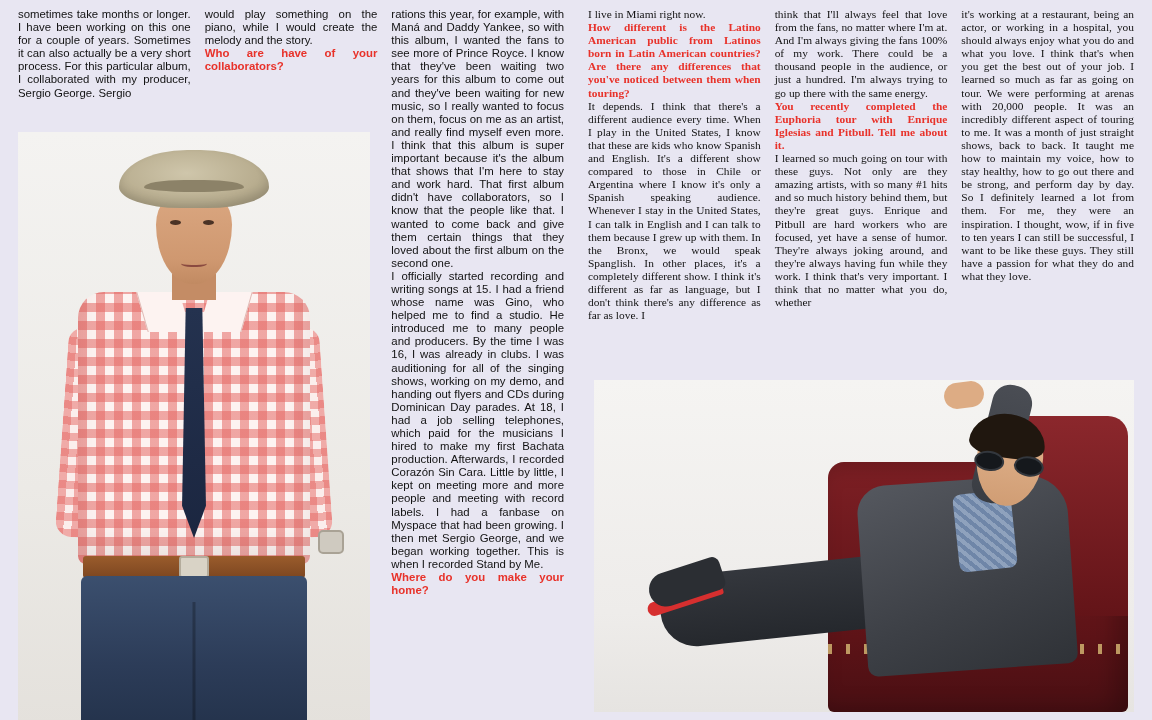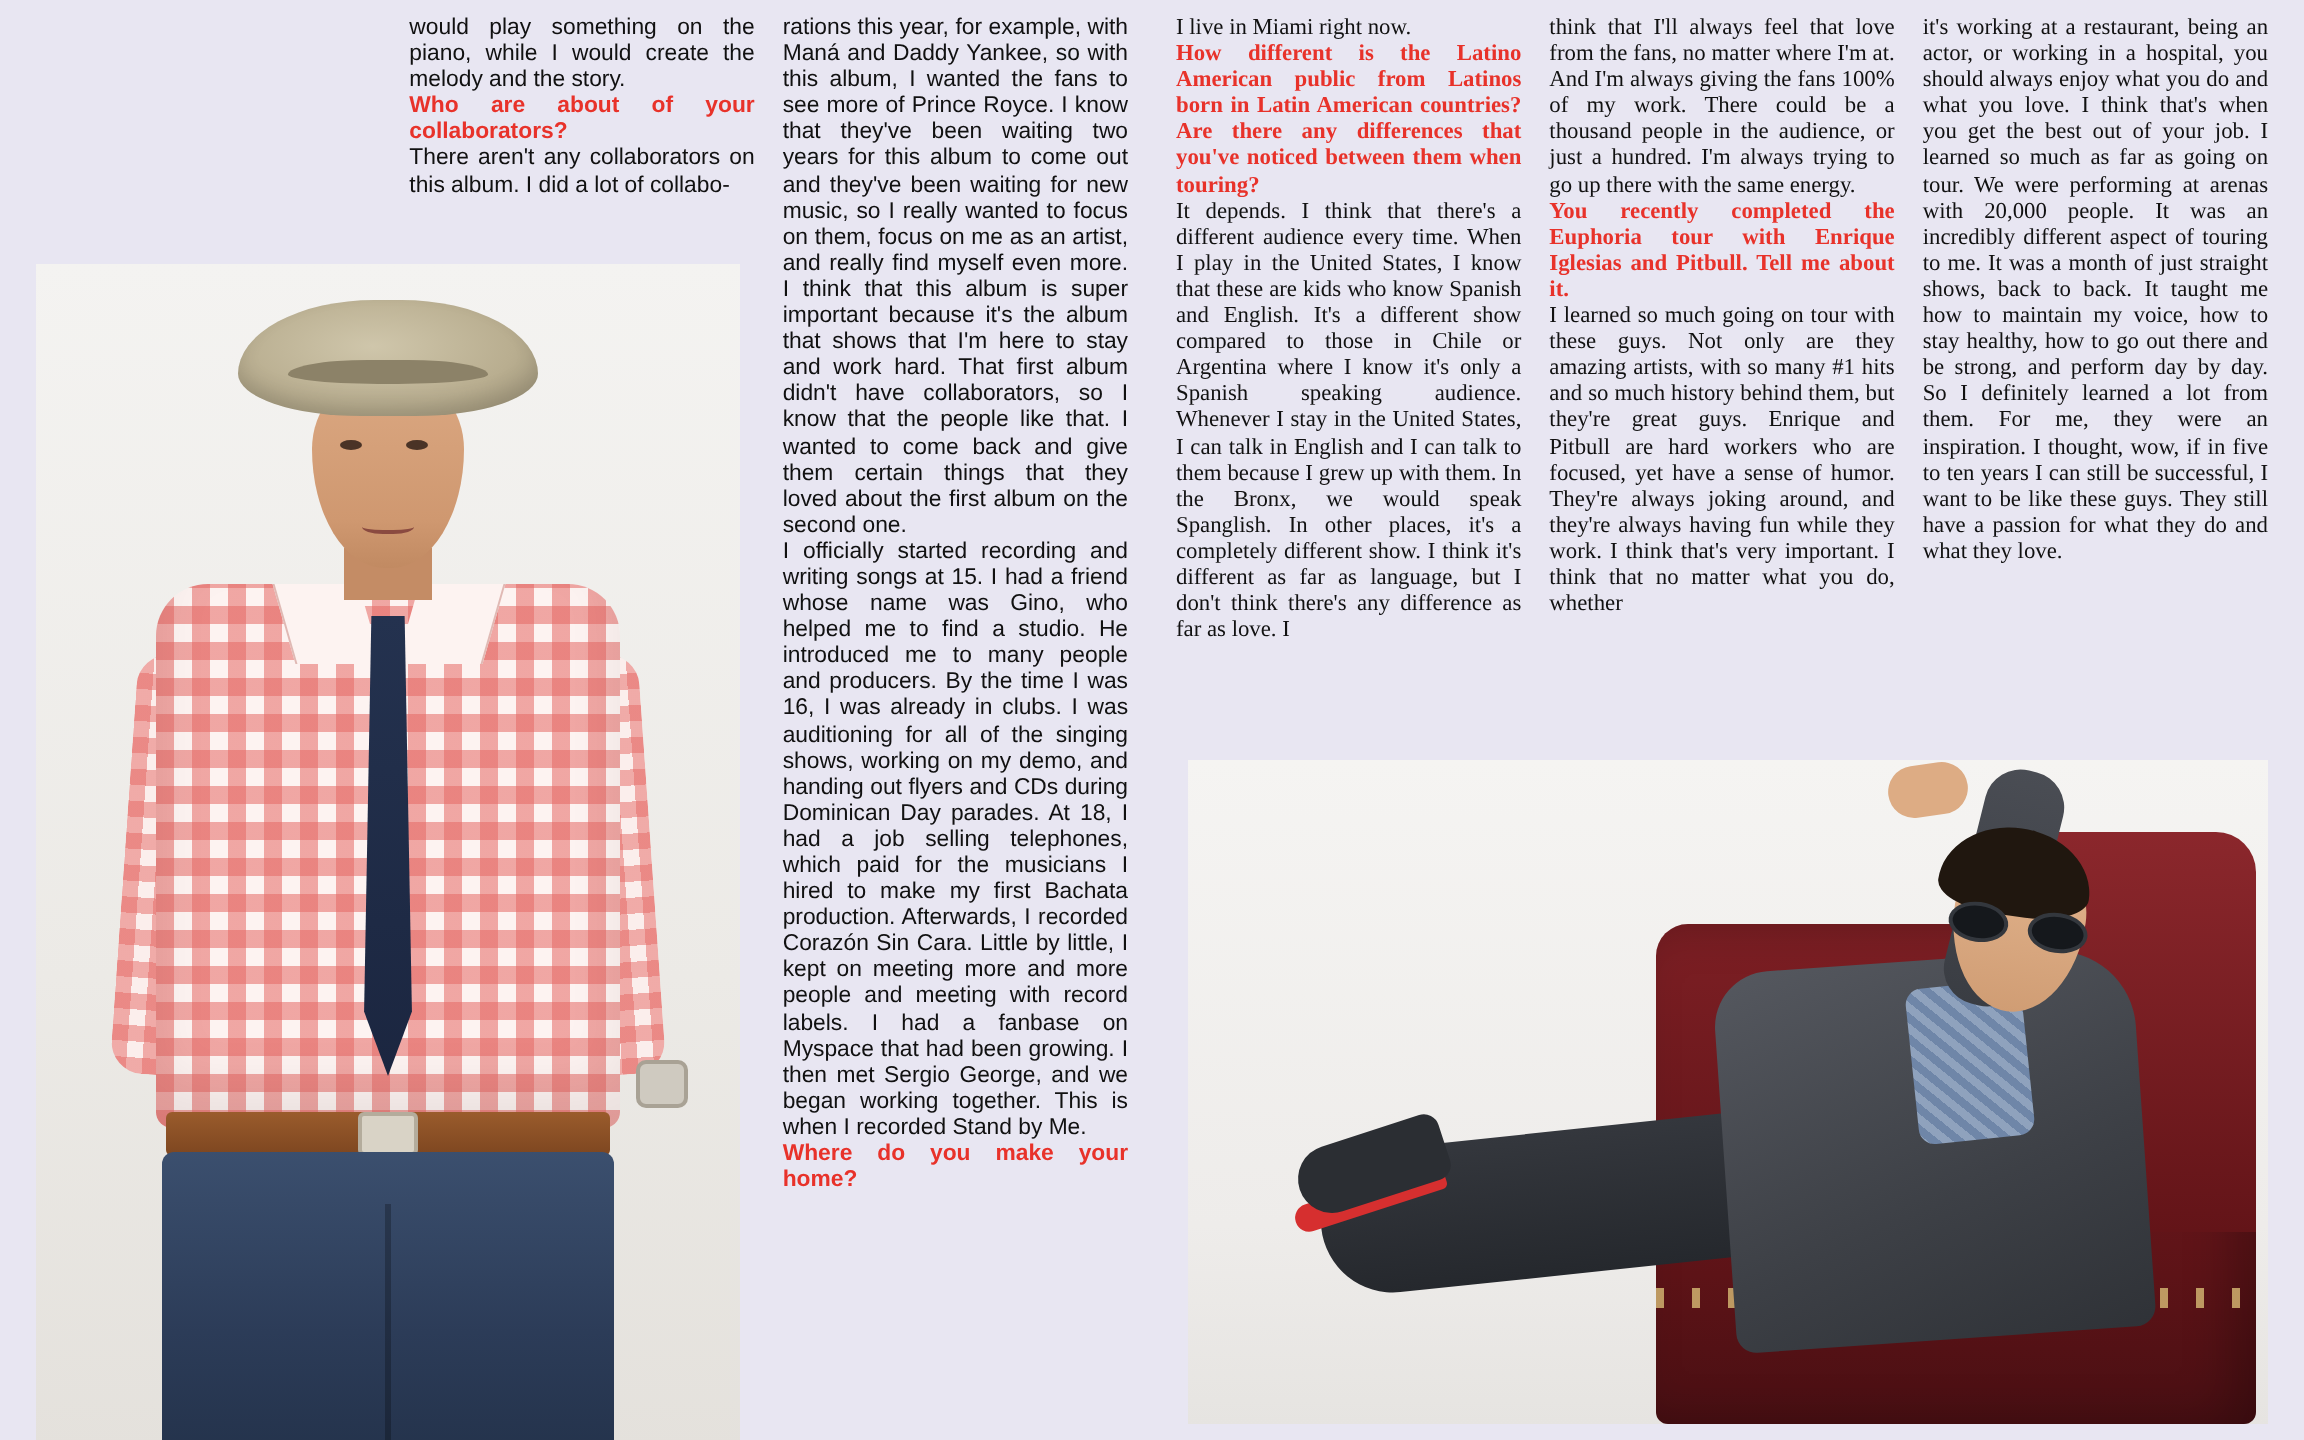--- a/index.html
+++ b/index.html
@@ -412,20 +412,21 @@
 </style>
 </head>
 <body>
 
 <div class="spread">
 
   <div class="page page-left">
     <div class="cols">
 
       <div class="col">
+        <p>sometimes take months or longer. I have been working on this one for a couple of years. Sometimes it can also actually be a very short process. For this particular album, I collaborated with my producer, Sergio George. Sergio</p>
 
         <div class="photo photo-left" style="position:absolute; left:0; top:118px;">
           <div class="fig">
             <div class="m1-shadow"></div>
             <div class="m1-arm-l"></div>
             <div class="m1-arm-r"></div>
             <div class="m1-shirt"></div>
             <div class="m1-collar-l"></div>
             <div class="m1-collar-r"></div>
             <div class="m1-tie"></div>
@@ -440,22 +441,21 @@
             <div class="m1-buckle"></div>
             <div class="m1-jeans"></div>
             <div class="m1-jeans-split"></div>
             <div class="m1-watch"></div>
           </div>
         </div>
       </div>
 
       <div class="col">
         <p>would play something on the piano, while I would create the melody and the story.</p>
-        <p class="q">Who are about of your collaborators?</p>
-        <p>There aren't any collaborators on this album. I did a lot of collabo-</p>
+        <p class="q">Who are have of your collaborators?</p>
       </div>
 
       <div class="col">
         <p>rations this year, for example, with Maná and Daddy Yankee, so with this album, I wanted the fans to see more of Prince Royce. I know that they've been waiting two years for this album to come out and they've been waiting for new music, so I really wanted to focus on them, focus on me as an artist, and really find myself even more. I think that this album is super important because it's the album that shows that I'm here to stay and work hard. That first album didn't have collaborators, so I know that the people like that. I wanted to come back and give them certain things that they loved about the first album on the second one.</p>
         <p>I officially started recording and writing songs at 15. I had a friend whose name was Gino, who helped me to find a studio. He introduced me to many people and producers. By the time I was 16, I was already in clubs. I was auditioning for all of the singing shows, working on my demo, and handing out flyers and CDs during Dominican Day parades. At 18, I had a job selling telephones, which paid for the musicians I hired to make my first Bachata production. Afterwards, I recorded Corazón Sin Cara. Little by little, I kept on meeting more and more people and meeting with record labels. I had a fanbase on Myspace that had been growing. I then met Sergio George, and we began working together. This is when I recorded Stand by Me.</p>
         <p class="q">Where do you make your home?</p>
       </div>
 
     </div>
   </div>

